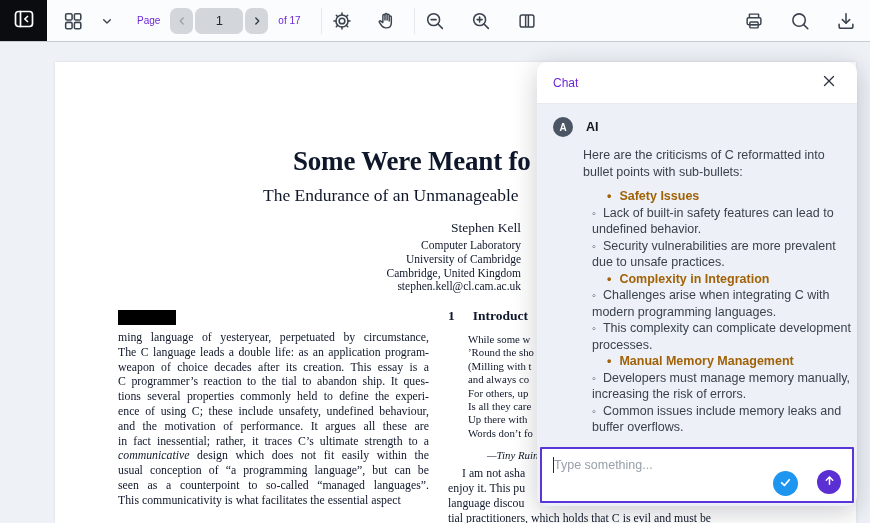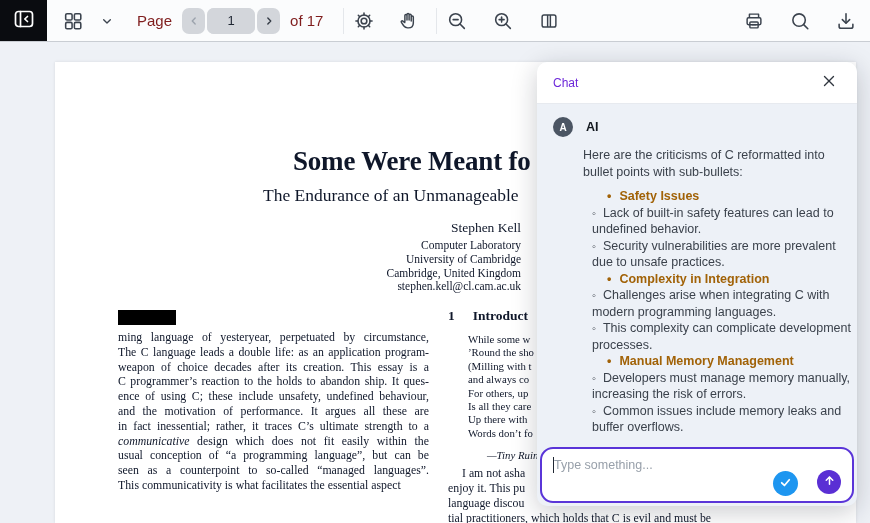--- a/index.html
+++ b/index.html
@@ -7,21 +7,21 @@
     font-family:"Liberation Sans", sans-serif; background:#eef1f6; }
 
   
   .toolbar { position:relative; height:42px; background:#fbfcfd;
     border-bottom:1px solid #c9cdd3; display:flex; align-items:center; z-index:50; }
   .tile-black { width:47px; height:41px; background:#0a0c10; display:flex;
     align-items:center; justify-content:center; cursor:pointer; }
   .tb-btn { width:28px; height:28px; display:flex; align-items:center;
     justify-content:center; border-radius:6px; cursor:pointer; color:#3b434e; }
   .tb-btn svg { display:block; }
-  .tb-label { font-size:15px; color:#7f1d1d; }
+  .tb-label { font-size:10px; color:#6d28d9; }
   .pill { display:flex; gap:2px; margin-left:10px; }
   .pill .seg { background:#d3d6db; border-radius:7px; height:26px; display:flex;
     align-items:center; justify-content:center; }
   .seg.nav { width:23px; cursor:pointer; }
   .seg input { width:48px; height:26px; background:#d3d6db; border:none;
     border-radius:7px; text-align:center; font-size:13px; color:#1f2733;
     font-family:"Liberation Sans",sans-serif; outline:none; }
   .sep { width:1px; height:26px; background:#e4e7eb; }
   .spacer { flex:1; }
 
@@ -69,21 +69,21 @@
     align-items:center; justify-content:center; }
   .sender { font-size:12.5px; font-weight:bold; color:#13181f; }
   .msg { margin:10px 0 0 30px; width:268px; font-size:12.5px;
     line-height:16.5px; color:#3b424c; }
   .msg .intro { margin-bottom:8px; }
   .li1 { padding-left:4px; font-weight:bold; color:#a16207;margin-left:20px; }
   .li1 .mk { font-weight:bold; margin-right:8px; }
   .li2 { padding-left:9px; font-weight:normal; color:#3b424c; }
   .li2 .mk { margin-right:7px; font-size:11px; }
   .chat-input { position:absolute; left:3px; right:3px; bottom:3px; height:56px;
-    background:#fff; border:2px solid #5a35d8; border-radius:13px; }
+    background:#fff; border:2px solid #5a35d8; border-radius:1px; }
   .chat-input textarea { position:absolute; inset:0; border:none; outline:none;
     resize:none; background:transparent; padding:9px 12px; font-size:12.5px;
     font-family:"Liberation Sans",sans-serif; color:#1f2733; }
   .chat-input textarea::placeholder { color:#98a0aa; }
   .caret { position:absolute; left:11px; top:8px; width:1px; height:16px;
     background:#1f2733; }
   .btn-circle { position:absolute; border-radius:50%; display:flex;
     align-items:center; justify-content:center; cursor:pointer; }
   .btn-check { width:25px; height:25px; right:54px; bottom:5px; background:#1e96f0; }
   .btn-send  { width:24px; height:24px; right:11px; bottom:7px; background:#5a2fd4; }
@@ -249,21 +249,22 @@
           <div class="aff">stephen.kell@cl.cam.ac.uk</div>
         </div>
     </div>
 
     <div class="col-left">
       <div class="redacted"></div>
       <div id="abstract-lines">
           <div class="abs-line">ming language of yesteryear, perpetuated by circumstance,</div>
           <div class="abs-line">The C language leads a double life: as an application program-</div>
           <div class="abs-line">weapon of choice decades after its creation. This essay is a</div>
-          <div class="abs-line">C programmer’s reaction to the holds to abandon ship. It ques-</div>
+          <div class="abs-line">C programmer’s reaction to the tial to abandon ship. It ques-</div>
+          <div class="abs-line">tions several properties commonly held to define the experi-</div>
           <div class="abs-line">ence of using C; these include unsafety, undefined behaviour,</div>
           <div class="abs-line">and the motivation of performance. It argues all these are</div>
           <div class="abs-line">in fact inessential; rather, it traces C’s ultimate strength to a</div>
           <div class="abs-line"><i>communicative</i> design which does not fit easily within the</div>
           <div class="abs-line">usual conception of “a programming language”, but can be</div>
           <div class="abs-line">seen as a counterpoint to so-called “managed languages”.</div>
           <div class="abs-line last">This communicativity is what facilitates the essential aspect</div>
         </div>
     </div>
 

